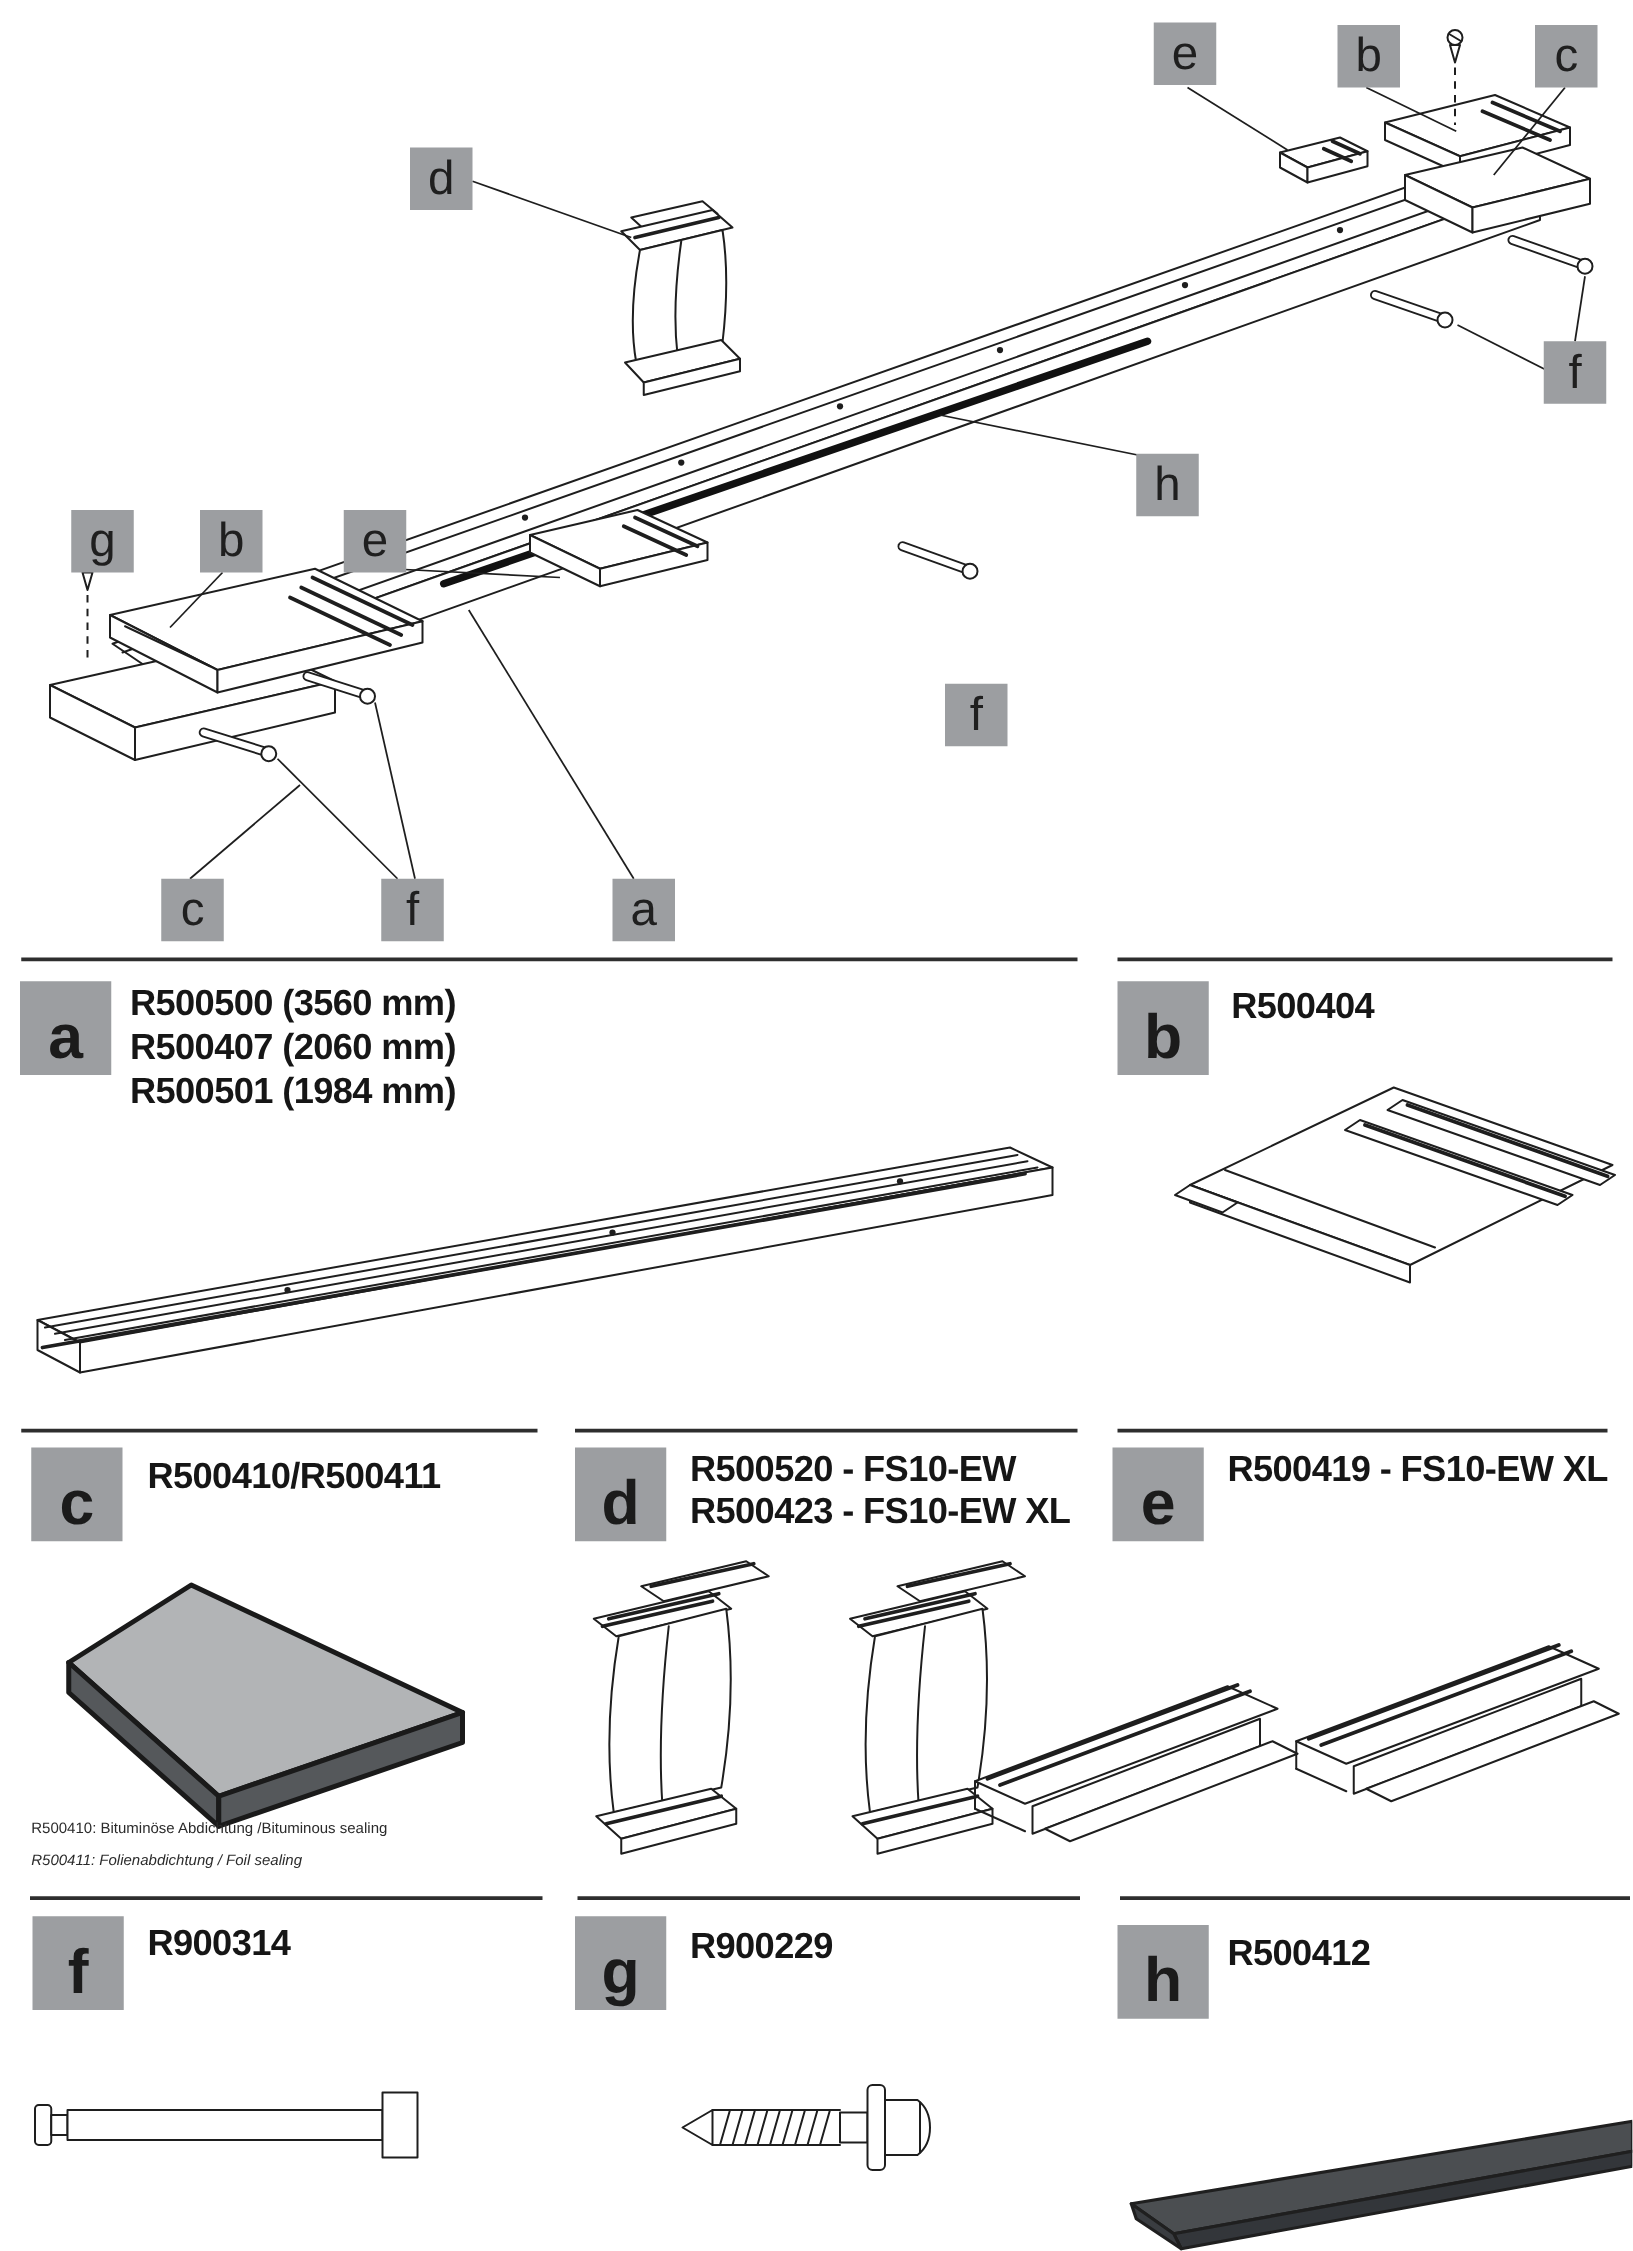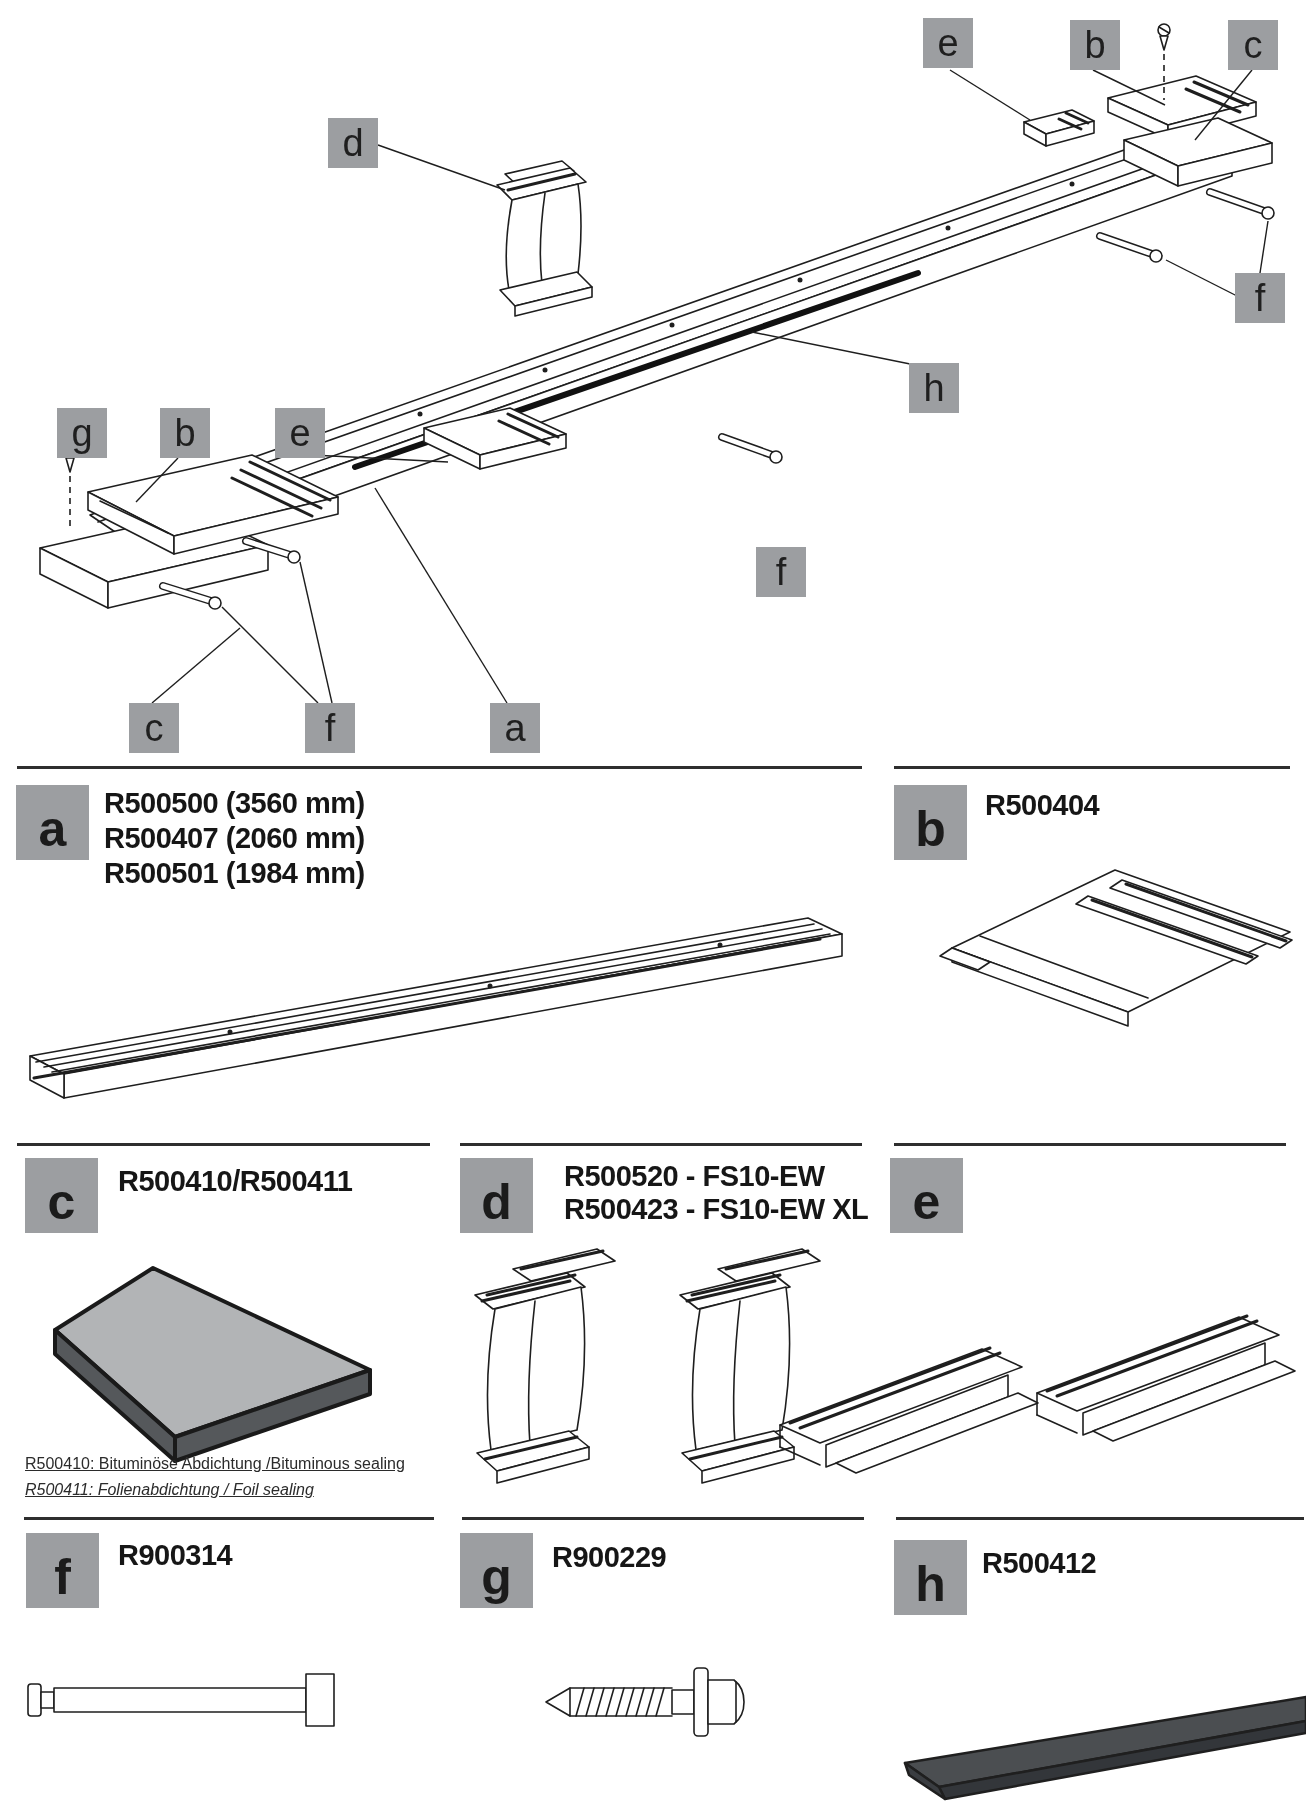--- a/index.html
+++ b/index.html
@@ -7,23 +7,23 @@
           font-family:"Liberation Sans",sans-serif;color:#1c1c1c;}
   svg{position:absolute;overflow:visible;}
   .callout{position:absolute;width:50px;height:50px;background:#9c9ea1;
            display:flex;align-items:center;justify-content:center;
            font-size:38px;font-weight:400;color:#1f1f1f;line-height:1;}
   .lbox{position:absolute;width:73px;height:75px;background:#9c9ea1;
         display:flex;align-items:flex-end;justify-content:center;
         font-size:50px;font-weight:700;color:#1b1b1b;padding-bottom:6px;box-sizing:border-box;line-height:1;}
   .code{position:absolute;font-weight:700;font-size:29px;color:#161616;
         letter-spacing:-0.5px;white-space:nowrap;line-height:35px;}
-  .code.multiline{line-height:33px;margin-left:12px;}
+  .code.multiline{line-height:33px;}
   .divider{position:absolute;height:3px;background:#2e2e2e;}
-  .note{position:absolute;font-size:16px;color:#2b2b2b;white-space:nowrap;text-decoration:underline;}
+  .note{position:absolute;font-size:12px;color:#2b2b2b;white-space:nowrap;}
   .note.italic{font-style:italic;}
   .stroke{fill:#ffffff;stroke:#1e1e1e;stroke-width:1.6;stroke-linejoin:round;}
   .nofill{fill:none;stroke:#1e1e1e;stroke-width:1.6;stroke-linejoin:round;stroke-linecap:round;}
   .thick{fill:none;stroke:#1e1e1e;stroke-width:3;stroke-linecap:round;}
   .leader{fill:none;stroke:#1e1e1e;stroke-width:1.4;}
   .dash{fill:none;stroke:#1e1e1e;stroke-width:1.6;stroke-dasharray:6 5;}
 </style>
 </head>
 <body>
 
@@ -247,20 +247,21 @@
       <path class="stroke" d="M40,64 C32,112 30,160 36,205 L122,185 C130,138 132,88 126,42 Z"></path>
       <path class="nofill" d="M80,56 C74,110 72,158 75,200"></path>
       <polygon class="stroke" points="22,208 114,186 134,202 42,226"></polygon>
       <polygon class="stroke" points="42,226 134,202 134,214 42,238"></polygon>
       <line class="thick" x1="30" y1="214" x2="122" y2="192"></line>
     </g>
   </svg>
 
   <div class="lbox" style="left:890px;top:1158px">e</div>
   <div class="code multiline" style="left:982px;top:1160px">
+    <div>R500419 - FS10-EW XL</div>
   </div>
   <svg style="left:765px;top:1245px" width="540" height="270" viewBox="0 0 540 270">
     <g transform="translate(5,60)">
       <polygon class="stroke" points="10,120 212,44 252,62 50,138"></polygon>
       <line class="thick" x1="20" y1="118" x2="220" y2="43"></line>
       <line class="thick" x1="30" y1="123" x2="230" y2="48"></line>
       <polygon class="stroke" points="56,140 238,70 238,92 56,162"></polygon>
       <polygon class="stroke" points="66,158 248,88 268,98 86,168"></polygon>
       <line class="nofill" x1="10" y1="120" x2="10" y2="142"></line>
       <line class="nofill" x1="10" y1="142" x2="50" y2="160"></line>

